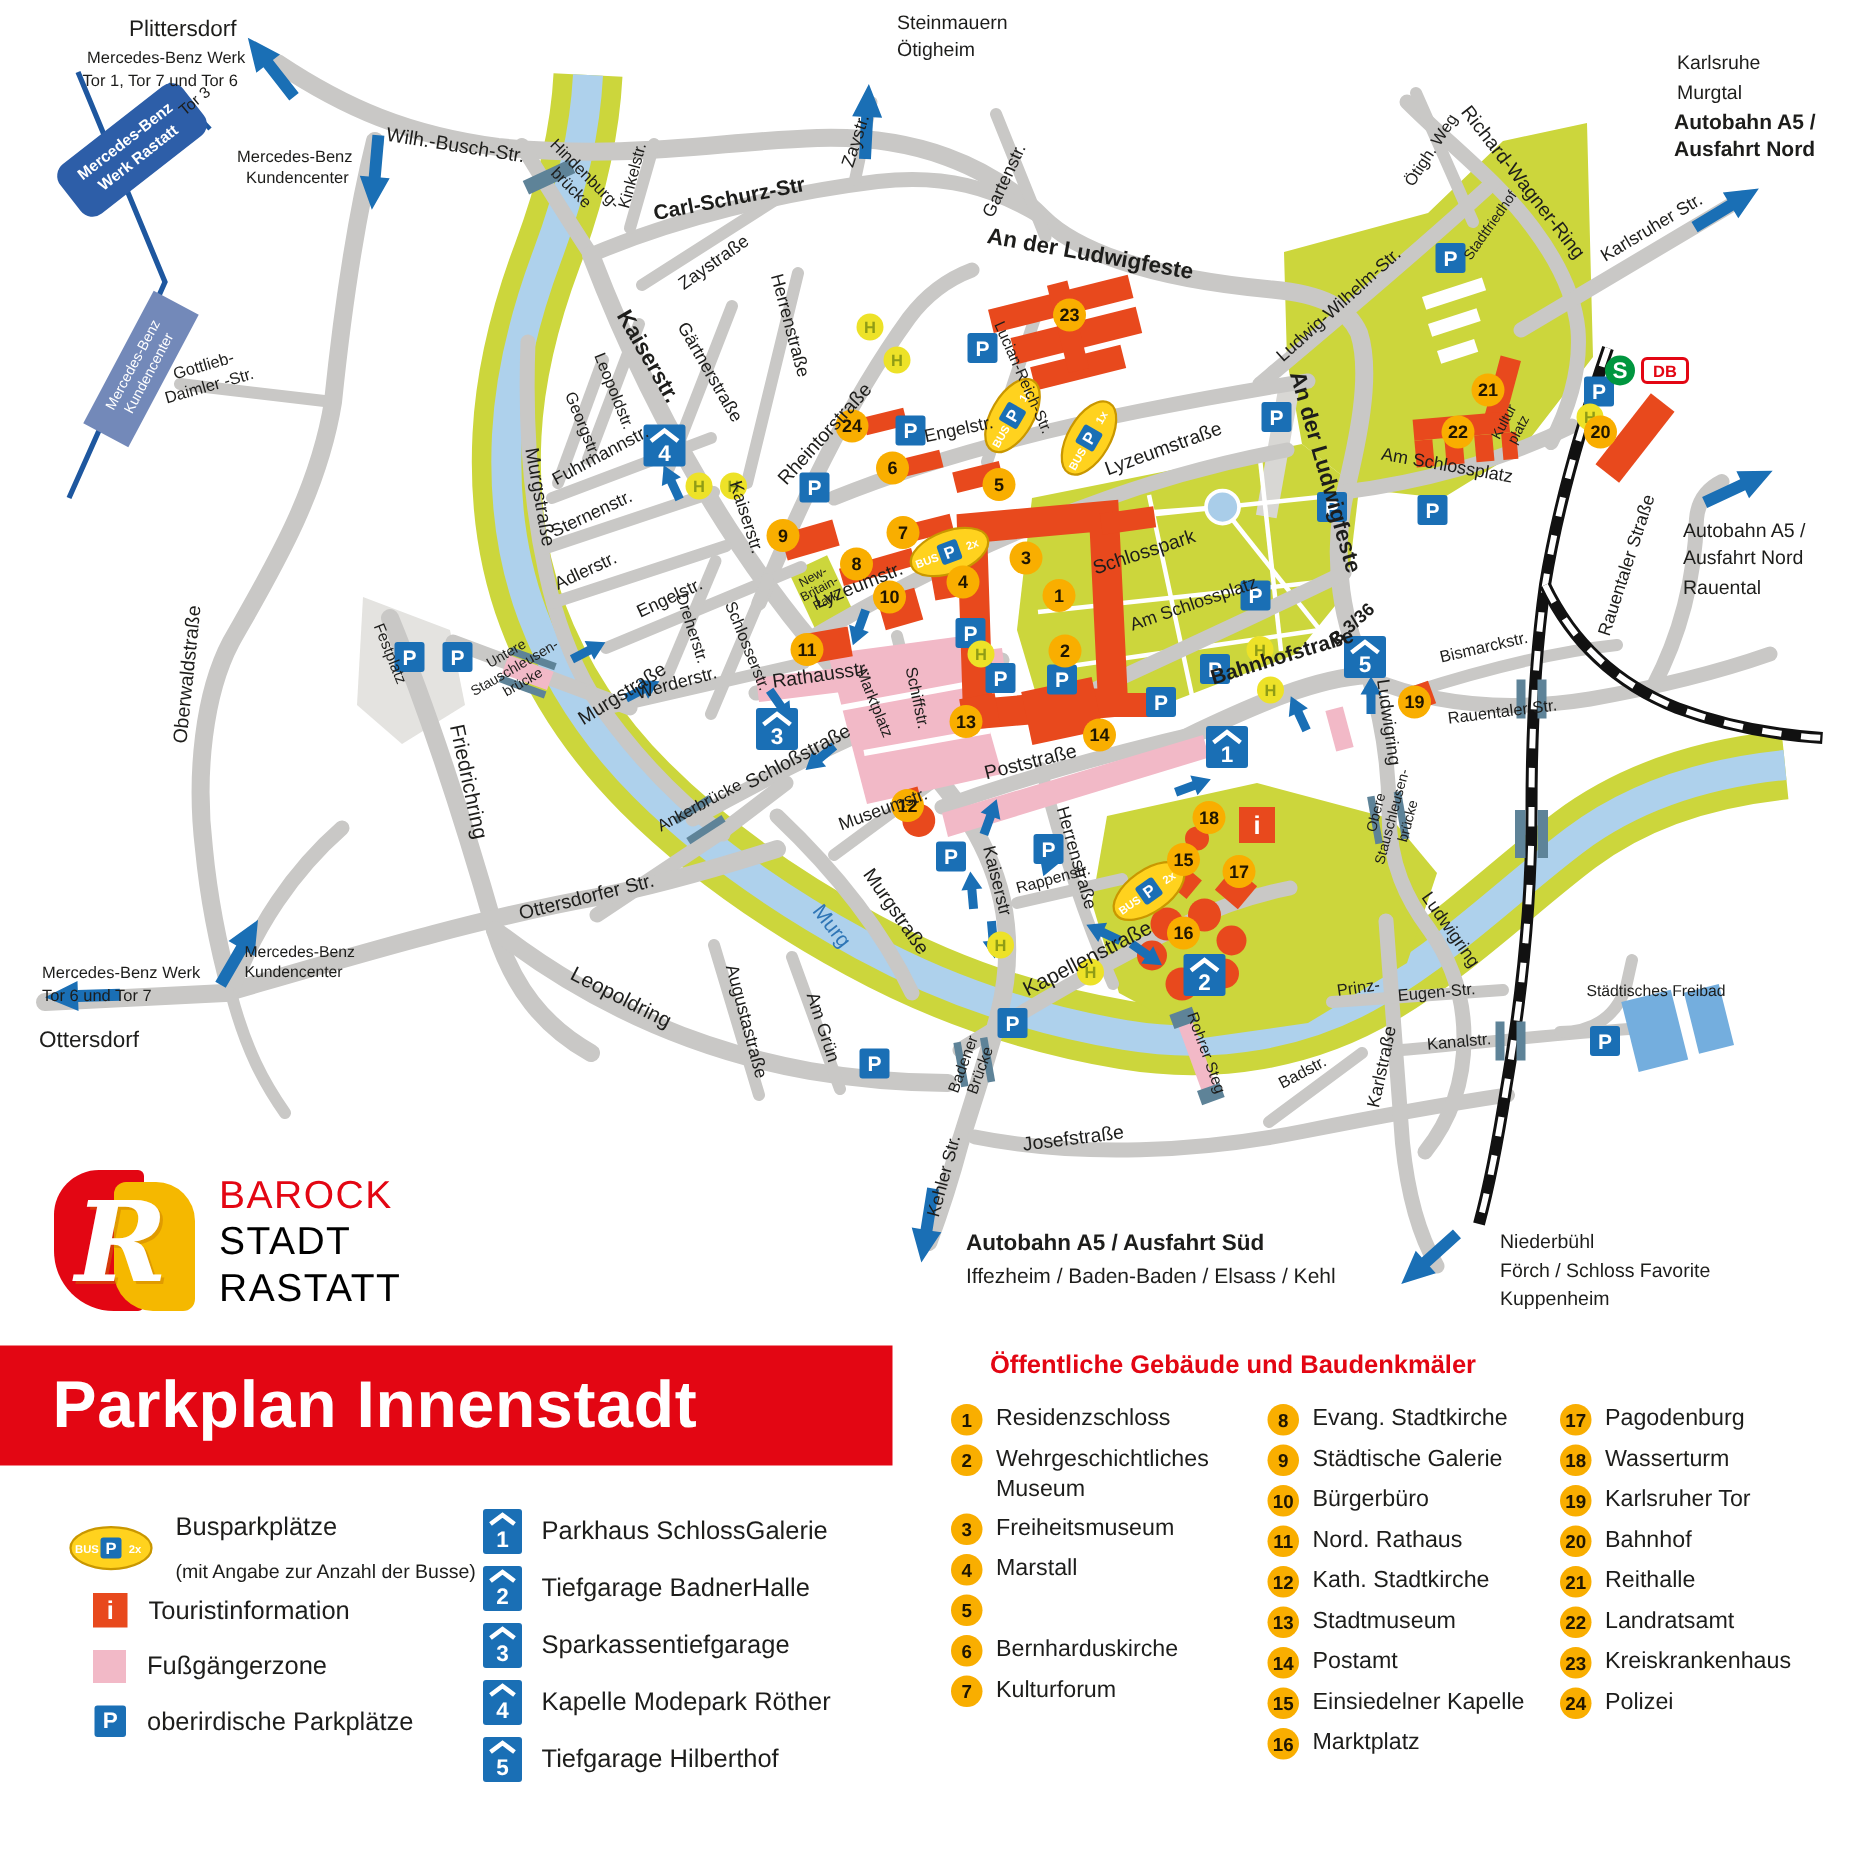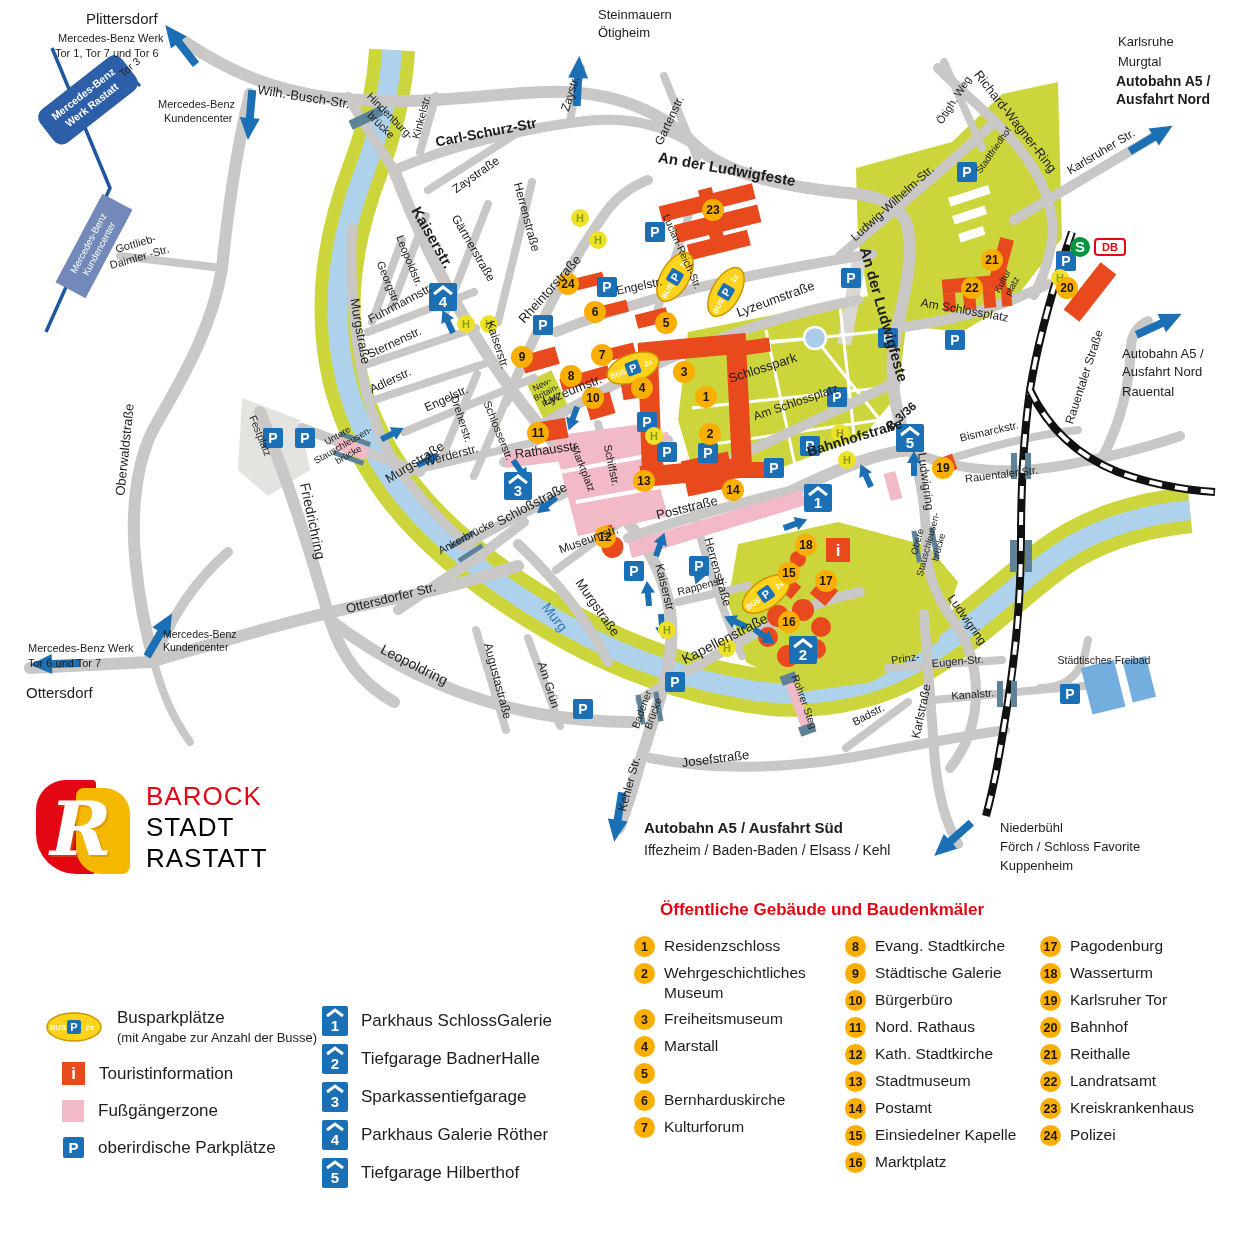--- a/index.html
+++ b/index.html
@@ -24,21 +24,21 @@
   #logo{position:absolute;left:36px;top:780px;display:flex;gap:16px;align-items:center}
   #monogram{position:relative;width:94px;height:94px;overflow:hidden}
   #monogram .red{position:absolute;left:0;top:0;width:60px;height:94px;background:#e30613;border-radius:30px 4px 4px 40px}
   #monogram .yel{position:absolute;left:40px;top:8px;width:54px;height:86px;background:#f5b800;border-radius:8px 26px 8px 26px}
   #monogram .r{position:absolute;left:14px;top:2px;color:#fff;font-family:"DejaVu Serif","Liberation Serif",serif;
                font-style:italic;font-weight:bold;font-size:74px;line-height:94px;text-shadow:2px 2px 0 rgba(200,120,0,.45)}
   #logotext{font-size:26px;font-weight:normal;line-height:31px;letter-spacing:1px}
   #logotext .red{color:#e30613}
   .lg-row{position:absolute;display:flex;align-items:center;gap:14px}
   .lg-label{font-size:17px;color:#1d1d1b}
-  .lg-sub{font-size:13px;color:#1d1d1b;margin-top:2px}
+  .lg-sub{font-size:13px;color:#1d1d1b;margin-top:12px}
   .sq-pink{width:22px;height:22px;background:#f2b9c7}
   .sq-info{width:23px;height:23px;background:#e8491d;color:#fff;font-weight:bold;font-size:17px;
            display:flex;align-items:center;justify-content:center}
   .sq-p{width:21px;height:21px;background:#1a6fb5;color:#fff;font-weight:bold;font-size:15px;
         display:flex;align-items:center;justify-content:center;border-radius:2px}
   #bl-title{position:absolute;left:660px;top:900px;font-size:17px;font-weight:bold;color:#e30613}
   .bcol{position:absolute;top:936px;display:flex;flex-direction:column;gap:6px}
   #bcol1{left:634px;width:204px}#bcol2{left:845px;width:196px}#bcol3{left:1040px;width:196px}
   .brow{display:flex;gap:9px;align-items:flex-start}
   .bnum{flex:0 0 21px;width:21px;height:21px;border-radius:50%;background:#f9ae00;color:#201600;
@@ -835,20 +835,23 @@
         <div class="yel"></div>
     <div class="r">R</div>
   </div>
   <div id="logotext">
     <div class="red">BAROCK</div>
     <div>STADT</div>
     <div>RASTATT</div>
   </div>
 </div>
 
+<div id="banner">
+  <h1>Parkplan Innenstadt</h1>
+</div>
 
 <div class="lg-row" style="left:45px;top:1008px">
   <svg width="58" height="32">
     <g class="busov" transform="translate(29,16)">
       <ellipse rx="27" ry="14"></ellipse>
           <text class="bl" x="-16" y="3">BUS</text>
       <rect class="pp" x="-7" y="-7" width="14" height="14" rx="2"></rect>
           <text class="pt" y="4">P</text>
       <text class="bl" x="16" y="3">2x</text>
     </g>
@@ -894,21 +897,21 @@
         <text x="13" y="25" text-anchor="middle" fill="#fff" font-size="15" font-weight="bold">3</text>
       </svg>
   <div class="lg-label">Sparkassentiefgarage</div>
 </div>
 <div class="ph-row" style="top:1120px">
   <svg width="26" height="30">
         <rect width="26" height="30" rx="2" fill="#1a6fb5"></rect>
         <path d="M5,10 L13,4 L21,10" stroke="#fff" stroke-width="3" fill="none"></path>
         <text x="13" y="25" text-anchor="middle" fill="#fff" font-size="15" font-weight="bold">4</text>
       </svg>
-  <div class="lg-label">Parkhaus Galerie Röther</div>
+  <div class="lg-label">Kapelle Modepark Röther</div>
 </div>
 <div class="ph-row" style="top:1158px">
   <svg width="26" height="30">
         <rect width="26" height="30" rx="2" fill="#1a6fb5"></rect>
         <path d="M5,10 L13,4 L21,10" stroke="#fff" stroke-width="3" fill="none"></path>
         <text x="13" y="25" text-anchor="middle" fill="#fff" font-size="15" font-weight="bold">5</text>
       </svg>
   <div class="lg-label">Tiefgarage Hilberthof</div>
 </div>
 

